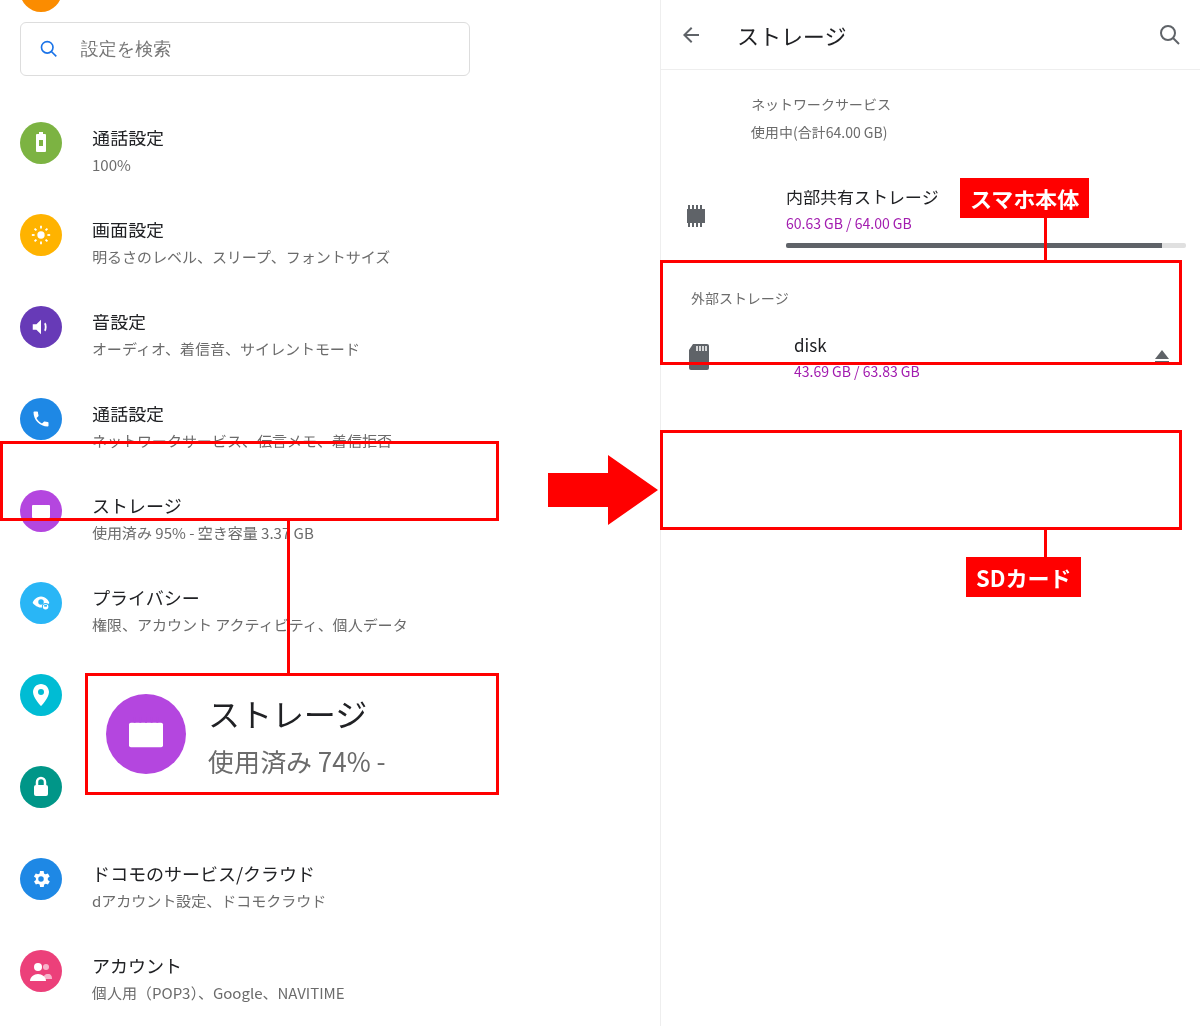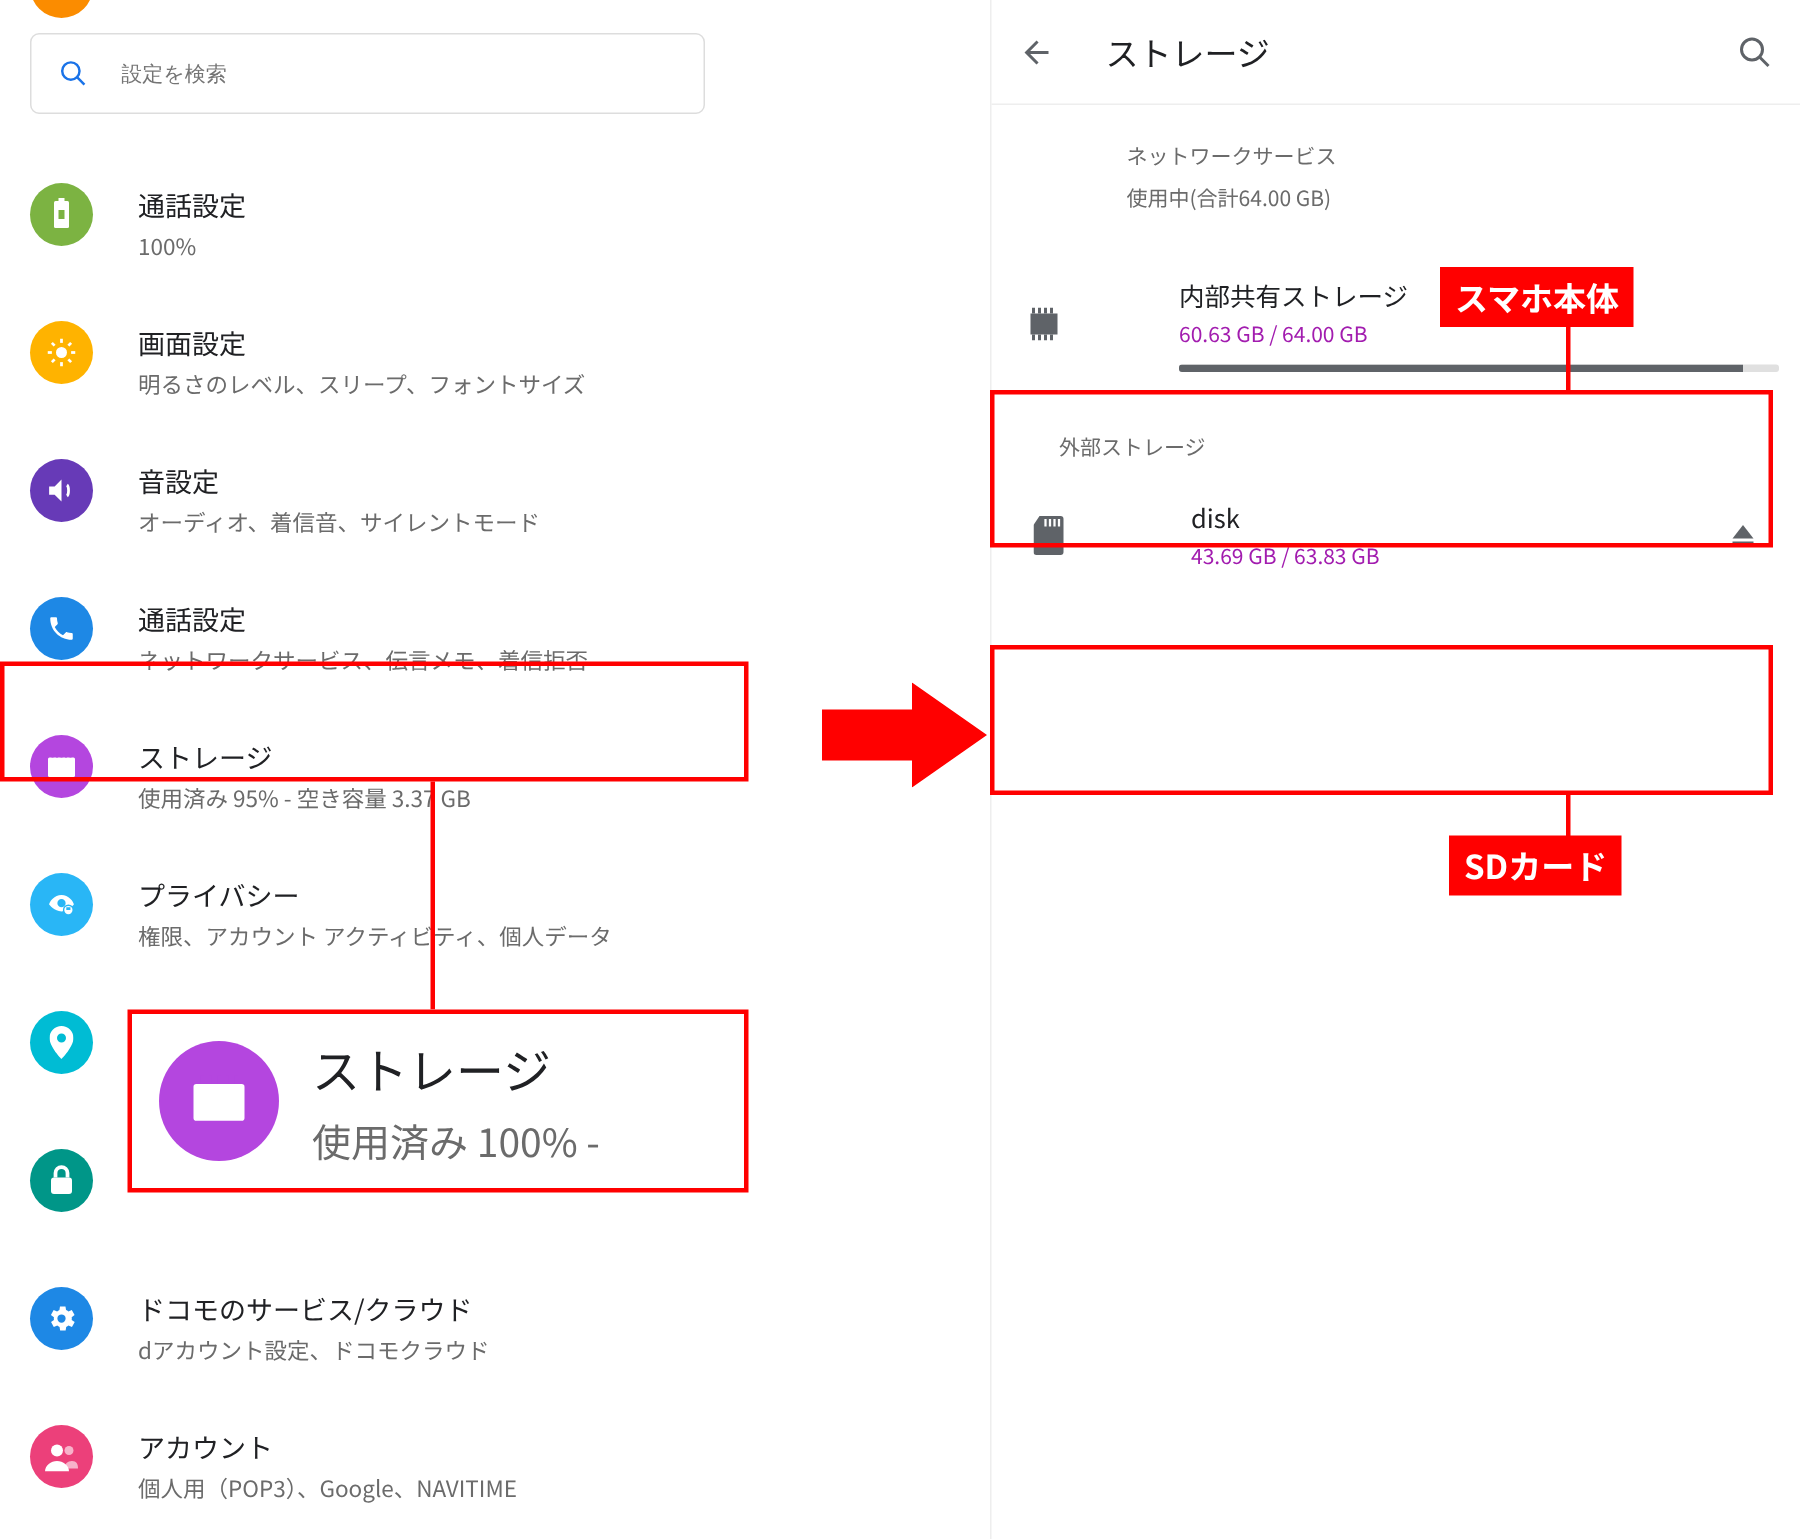--- a/index.html
+++ b/index.html
@@ -5,21 +5,21 @@
   * { box-sizing: border-box; margin: 0; padding: 0; }
   body { width: 1200px; height: 1026px; background: #fff; font-family: "Noto Sans JP","Hiragino Sans","Yu Gothic",sans-serif; color: #202124; position: relative; }
 
   
   .panel { position: absolute; background: #fff; }
   .panel-left  { left: 0;   top: 0; width: 500px; height: 1026px; }
   .panel-right { left: 660px; top: 0; width: 540px; height: 1026px; border-left: 1px solid #eee; }
 
   .search-box { position:absolute; left:20px; top:22px; width:450px; height:54px; border:1px solid #ddd; border-radius:6px; display:flex; align-items:center; padding:0 18px; }
   .search-box svg { margin-right: 22px; }
-  .search-box input { border:none; outline:none; font-size:14px; width:100%; color:#14532d; background:transparent; }
+  .search-box input { border:none; outline:none; font-size:18px; width:100%; color:#14532d; background:transparent; }
   .row { display:flex; align-items:flex-start; padding:10px 0 0 20px; height:92px; position:relative; }
   .row.small { height:60px; }
   .icn { width:42px; height:42px; border-radius:50%; display:flex; align-items:center; justify-content:center; flex-shrink:0; }
   .txt { margin-left:30px; padding-top:2px; }
   .ttl { font-size:18px; color:#202124; }
   .sub { font-size:15px; color:#6b6b6b; margin-top:4px; }
 
   
   .hl { position:absolute; border:3px solid #ff0000; }
   .arrow-big { position:absolute; }
@@ -238,21 +238,21 @@
           <line x1="5" y1="3" x2="5" y2="0"></line>
           <line x1="8" y1="3" x2="8" y2="0"></line>
           <line x1="11" y1="3" x2="11" y2="0"></line>
           <line x1="14" y1="3" x2="14" y2="0"></line>
           <line x1="17" y1="3" x2="17" y2="0"></line>
         </g>
       </svg>
   </div>
   <div class="txt-big">
     <div class="t1">ストレージ</div>
-    <div class="t2">使用済み 100% -</div>
+    <div class="t2">使用済み 74% -</div>
   </div>
 </div>
 
 <svg class="arrow-big" style="left:548px; top:455px;" width="110" height="70" viewBox="0 0 110 70">
   <polygon points="0,18 60,18 60,0 110,35 60,70 60,52 0,52" fill="#ff0000"></polygon>
 </svg>
 
 <div class="panel panel-right">
   <div class="r-header">
     <svg width="24" height="24" viewBox="0 0 24 24">
@@ -292,21 +292,21 @@
     </div>
     <div class="st-body">
       <div class="st-t">内部共有ストレージ</div>
       <div class="st-s">60.63 GB / 64.00 GB</div>
       <div class="bar">
           <div class="bar-fill" style="width:94%;"></div>
         </div>
     </div>
   </div>
 
-  <div class="sect-label" style="margin-left:45px;">外部ストレージ</div>
+  <div class="sect-label" style="margin-left:30px;">外部ストレージ</div>
 
   <div class="st-row">
     <div class="st-icn">
       <svg width="22" height="26" viewBox="0 0 22 26">
           <path d="M4 0h14a2 2 0 012 2v22a2 2 0 01-2 2H2a2 2 0 01-2-2V6l4-6z" fill="#5f6368"></path>
           <g stroke="#fff" stroke-width="1.5">
             <line x1="8" y1="2" x2="8" y2="7"></line>
             <line x1="11" y1="2" x2="11" y2="7"></line>
             <line x1="14" y1="2" x2="14" y2="7"></line>
             <line x1="17" y1="2" x2="17" y2="7"></line>

